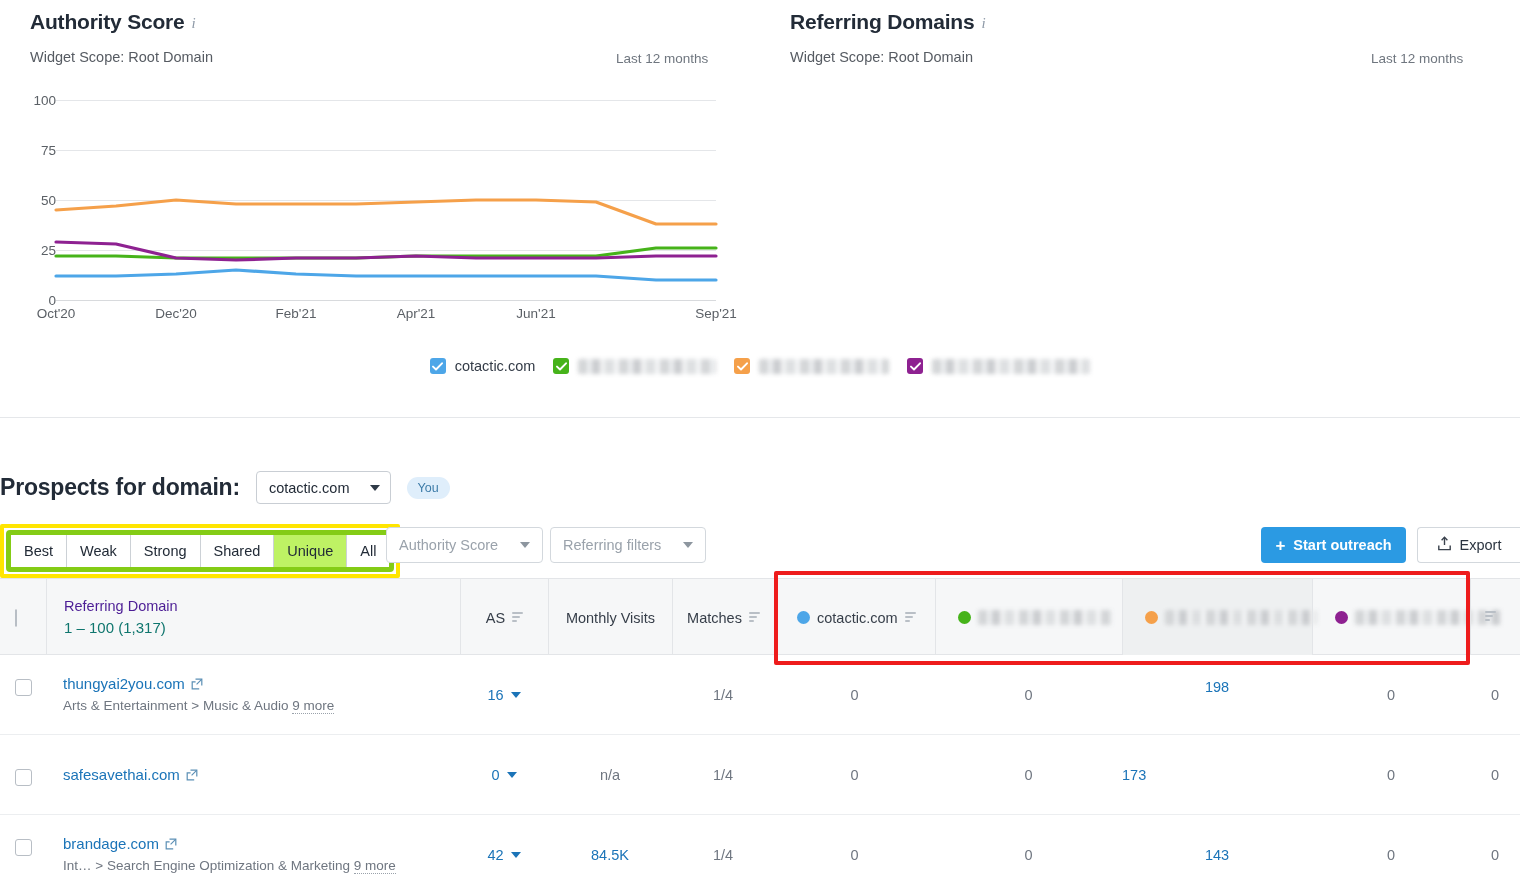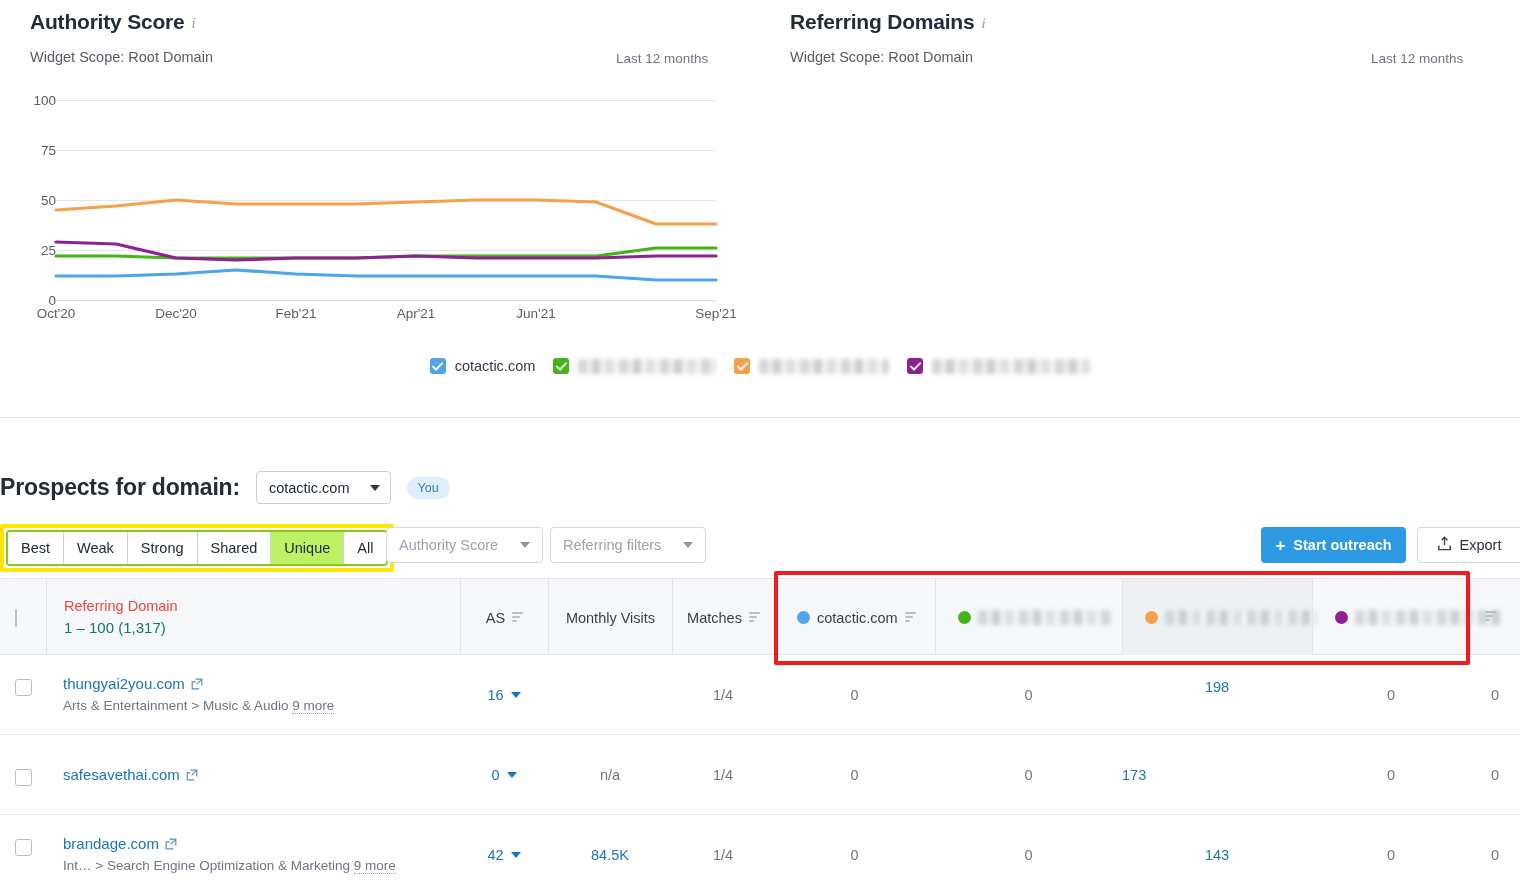--- a/index.html
+++ b/index.html
@@ -168,21 +168,21 @@
   }
 
   
   .toolbar { position: absolute; top: 105px; left: 0; width: 1520px; height: 56px; }
   .seg-wrap {
     position: absolute; top: 0; left: 0;
     border: 4px solid #ffe500;
     border-radius: 2px;
     padding: 2px;
   }
-  .seg-group { display: flex; border: 2px solid #84cc16; border-radius: 4px; overflow: hidden; background: #fff; }
+  .seg-group { display: flex; border: 5px solid #84cc16; border-radius: 4px; overflow: hidden; background: #fff; }
   .seg-btn {
     font-size: 14.5px; color: #222b37;
     padding: 7px 13px;
     border-right: 1px solid #ccd1d6;
     background: #fff; white-space: nowrap; line-height: 18px;
   }
   .seg-btn:last-child { border-right: none; }
   .seg-btn.active { background: #bef264; }
   .filter-btn {
     position: absolute; top: 3px;
@@ -234,21 +234,21 @@
   .sort-icon i { display: block; height: 2px; background: #b9bfc6; margin-bottom: 2px; border-radius: 1px; }
   .sort-icon i:nth-child(1) { width: 11px; }
   .sort-icon i:nth-child(2) { width: 8px; }
   .sort-icon i:nth-child(3) { width: 5px; }
 
   .cb {
     width: 17px; height: 17px;
     border: 1px solid #b8bec5; border-radius: 3px; background: #fff;
   }
   .refdom-head { line-height: 1.45; }
-  .refdom-head .t { font-size: 14.5px; color: #ef4444; }
+  .refdom-head .t { font-size: 14.5px; color: #4c1d95; }
   .refdom-head .s { font-size: 15px; color: #0f766e; }
 
   .redbox {
     position: absolute;
     top: -8px; left: 774px;
     width: 696px; height: 94px;
     border: 4px solid #ee1c1c;
     border-radius: 2px;
     pointer-events: none;
     z-index: 5;

